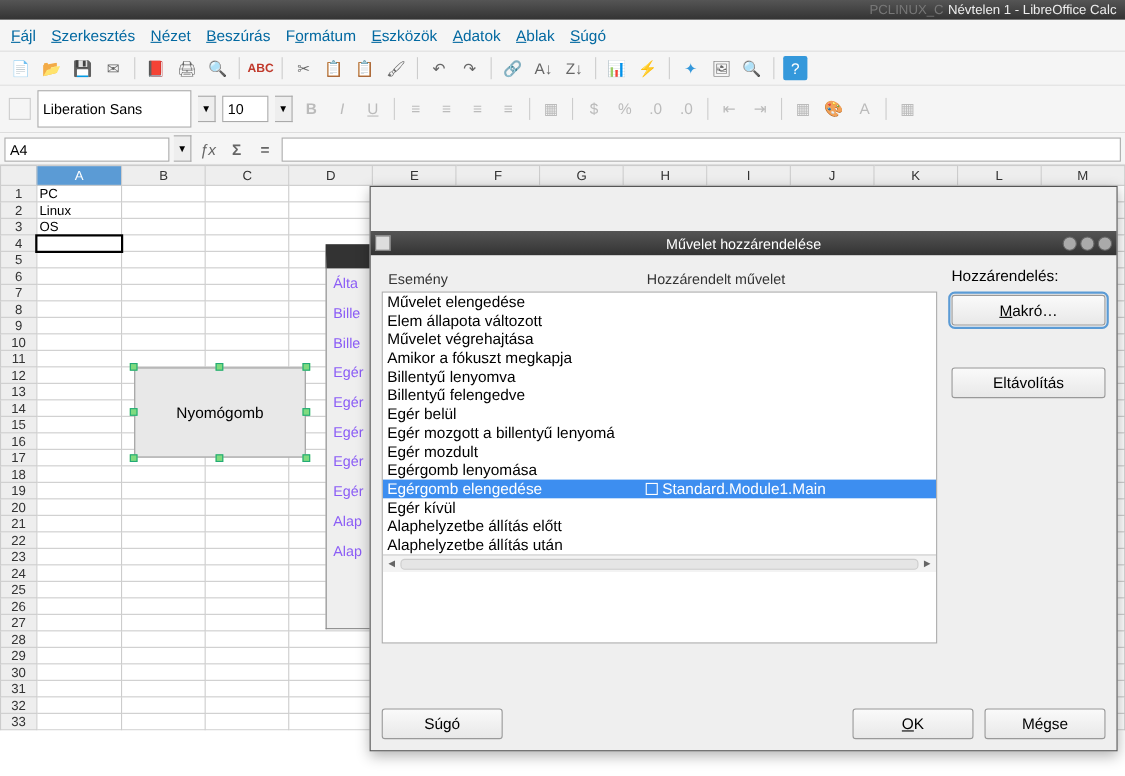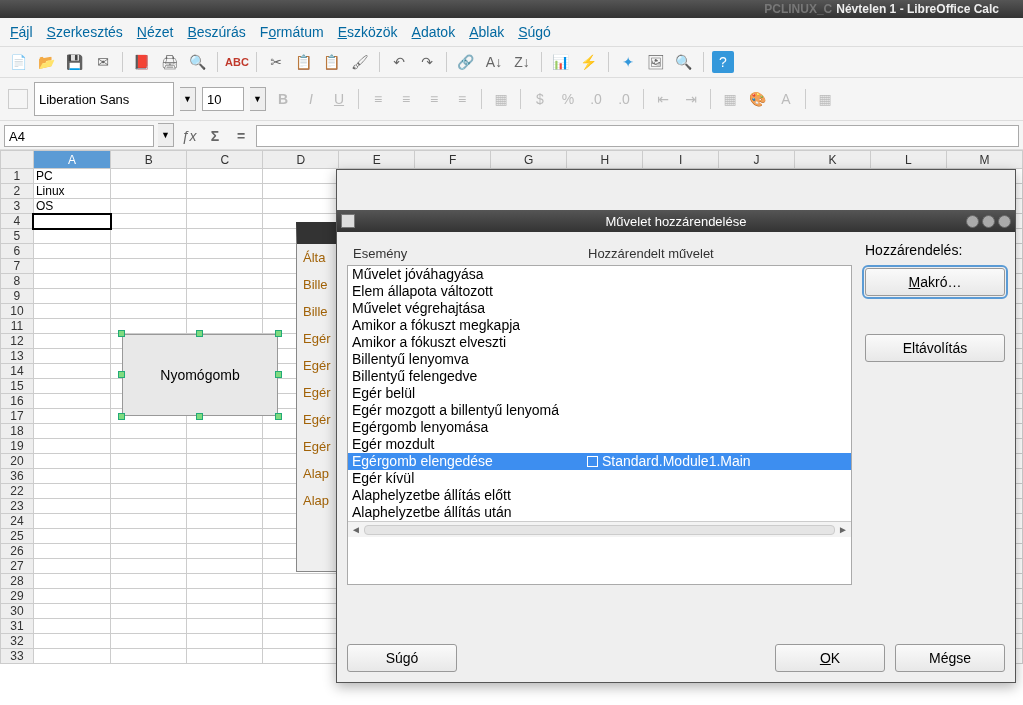--- a/index.html
+++ b/index.html
@@ -1,18 +1,18 @@
 <!DOCTYPE html>
 <html><head>
 <meta charset="utf-8">
 <style>
   * { box-sizing: border-box; margin: 0; padding: 0; font-family: "Liberation Sans", Arial, sans-serif; }
   body { width: 1023px; height: 705px; background: #fff; overflow: hidden; position: relative; font-size: 13px; }
 
-  .titlebar { height: 18px; background: linear-gradient(#555,#333); color: #ddd; display: flex; align-items: center; justify-content: flex-end; font-size: 12px; padding: 0 24px; font-weight: bold; }
+  .titlebar { height: 18px; background: linear-gradient(#555,#333); color: #ddd; display: flex; align-items: center; justify-content: flex-end; font-size: 12px; padding: 0 8px; }
   .titlebar span.faded { color: #777; margin-right: 4px; }
   .titlebar span.title { color: #eee; }
 
   .menubar { display: flex; gap: 14px; padding: 6px 10px; background: #f5f5f5; font-size: 14px; color: #0369a1; }
   .menubar span { cursor: default; }
   .menubar span u { text-decoration: underline; }
 
   .toolbar { display: flex; gap: 6px; padding: 4px 8px; background: #f5f5f5; border-top: 1px solid #ddd; border-bottom: 1px solid #ddd; align-items: center; }
   .tb-icon { width: 22px; height: 22px; display: inline-flex; align-items: center; justify-content: center; color: #666; font-size: 14px; border-radius: 2px; }
   .tb-sep { width: 1px; height: 20px; background: #ccc; margin: 0 2px; }
@@ -33,21 +33,21 @@
   table.grid th.col { width: 80px; height: 18px; }
   table.grid th.row { width: 34px; height: 15px; text-align: center; }
   table.grid td { width: 80px; height: 15px; padding: 0 2px; text-align: left; vertical-align: top; }
   th.col.sel { background: #5b9bd5; color: #fff; }
   td.cursor { outline: 2px solid #000; outline-offset: -1px; }
 
   .button-shape { position: absolute; left: 122px; top: 184px; width: 156px; height: 82px; background: #e8e8e8; border: 1px solid #999; display: flex; align-items: center; justify-content: center; font-size: 14px; }
   .handle { position: absolute; width: 7px; height: 7px; background: #7fdb7f; border: 1px solid #2a7; }
 
   .dlg1 { position: absolute; left: 296px; top: 222px; width: 44px; height: 350px; background: #efefef; border: 1px solid #888; border-top: 22px solid #333; overflow: hidden; }
-  .dlg1 .row { padding: 6px 6px; font-size: 13px; color: #a16207; white-space: nowrap; }
+  .dlg1 .row { padding: 6px 6px; font-size: 13px; color: #8b5cf6; white-space: nowrap; }
 
   .dlg2 { position: absolute; left: 336px; top: 169px; width: 680px; height: 514px; background: #efefef; border: 1px solid #555; box-shadow: 0 4px 12px rgba(0,0,0,0.3); display: flex; flex-direction: column; }
   .dlg2 .dlg-title { height: 22px; background: linear-gradient(#555,#333); color: #fff; display: flex; align-items: center; justify-content: center; font-size: 13px; position: relative; margin-top: 40px; }
   .dlg-title .doc-icon { position: absolute; left: 4px; width: 14px; height: 14px; background: #ddd; border: 1px solid #777; }
   .dlg-title .win-btns { position: absolute; right: 4px; display: flex; gap: 3px; }
   .win-btn { width: 13px; height: 13px; border-radius: 50%; border: 1px solid #666; background: #aaa; }
   .dlg2 .body { flex: 1; display: flex; padding: 10px; gap: 13px; }
   .list-wrap { flex: 1; display: flex; flex-direction: column; }
   .list-head { display: flex; font-size: 13px; color: #333; padding: 4px 6px; }
   .list-head .c1 { flex: 0 0 235px; }
@@ -511,21 +511,21 @@
           <td></td>
           <td></td>
           <td></td>
           <td></td>
           <td></td>
           <td></td>
           <td></td>
           <td></td>
         </tr>
         <tr>
-          <th class="row">36</th>
+          <th class="row">21</th>
           <td></td>
           <td></td>
           <td></td>
           <td></td>
           <td></td>
           <td></td>
           <td></td>
           <td></td>
           <td></td>
           <td></td>
@@ -766,61 +766,57 @@
   </div>
   <div class="body">
     <div class="list-wrap">
       <div class="list-head">
         <span class="c1">Esemény</span>
         <span>Hozzárendelt művelet</span>
       </div>
       <div class="listbox">
         <div class="list-rows" id="event-rows">
             <div class="ev-row">
-              <span class="c1">Művelet jóváhagyása</span>
+              <span class="c1">Művelet elengedése</span>
               <span class="c2"></span>
             </div>
             <div class="ev-row">
               <span class="c1">Elem állapota változott</span>
               <span class="c2"></span>
             </div>
             <div class="ev-row">
               <span class="c1">Művelet végrehajtása</span>
               <span class="c2"></span>
             </div>
             <div class="ev-row">
               <span class="c1">Amikor a fókuszt megkapja</span>
               <span class="c2"></span>
             </div>
             <div class="ev-row">
-              <span class="c1">Amikor a fókuszt elveszti</span>
-              <span class="c2"></span>
-            </div>
-            <div class="ev-row">
               <span class="c1">Billentyű lenyomva</span>
               <span class="c2"></span>
             </div>
             <div class="ev-row">
               <span class="c1">Billentyű felengedve</span>
               <span class="c2"></span>
             </div>
             <div class="ev-row">
               <span class="c1">Egér belül</span>
               <span class="c2"></span>
             </div>
             <div class="ev-row">
               <span class="c1">Egér mozgott a billentyű lenyomá</span>
               <span class="c2"></span>
             </div>
             <div class="ev-row">
+              <span class="c1">Egér mozdult</span>
+              <span class="c2"></span>
+            </div>
+            <div class="ev-row">
               <span class="c1">Egérgomb lenyomása</span>
-              <span class="c2"></span>
-            </div>
-            <div class="ev-row">
-              <span class="c1">Egér mozdult</span>
               <span class="c2"></span>
             </div>
             <div class="ev-row sel">
               <span class="c1">Egérgomb elengedése</span>
               <span class="c2"><span class="sq"></span>Standard.Module1.Main</span>
             </div>
             <div class="ev-row">
               <span class="c1">Egér kívül</span>
               <span class="c2"></span>
             </div>

